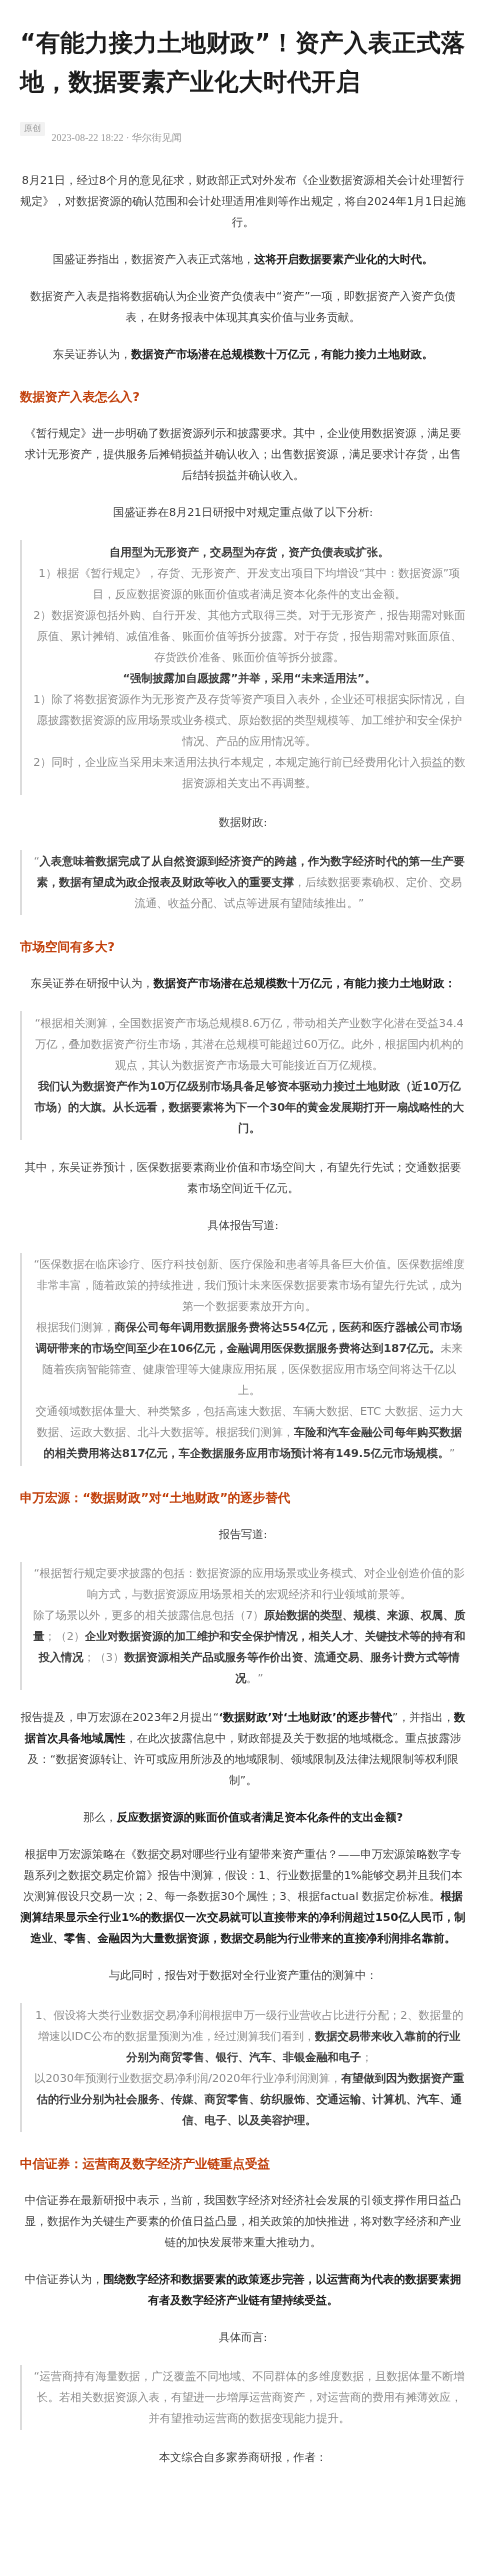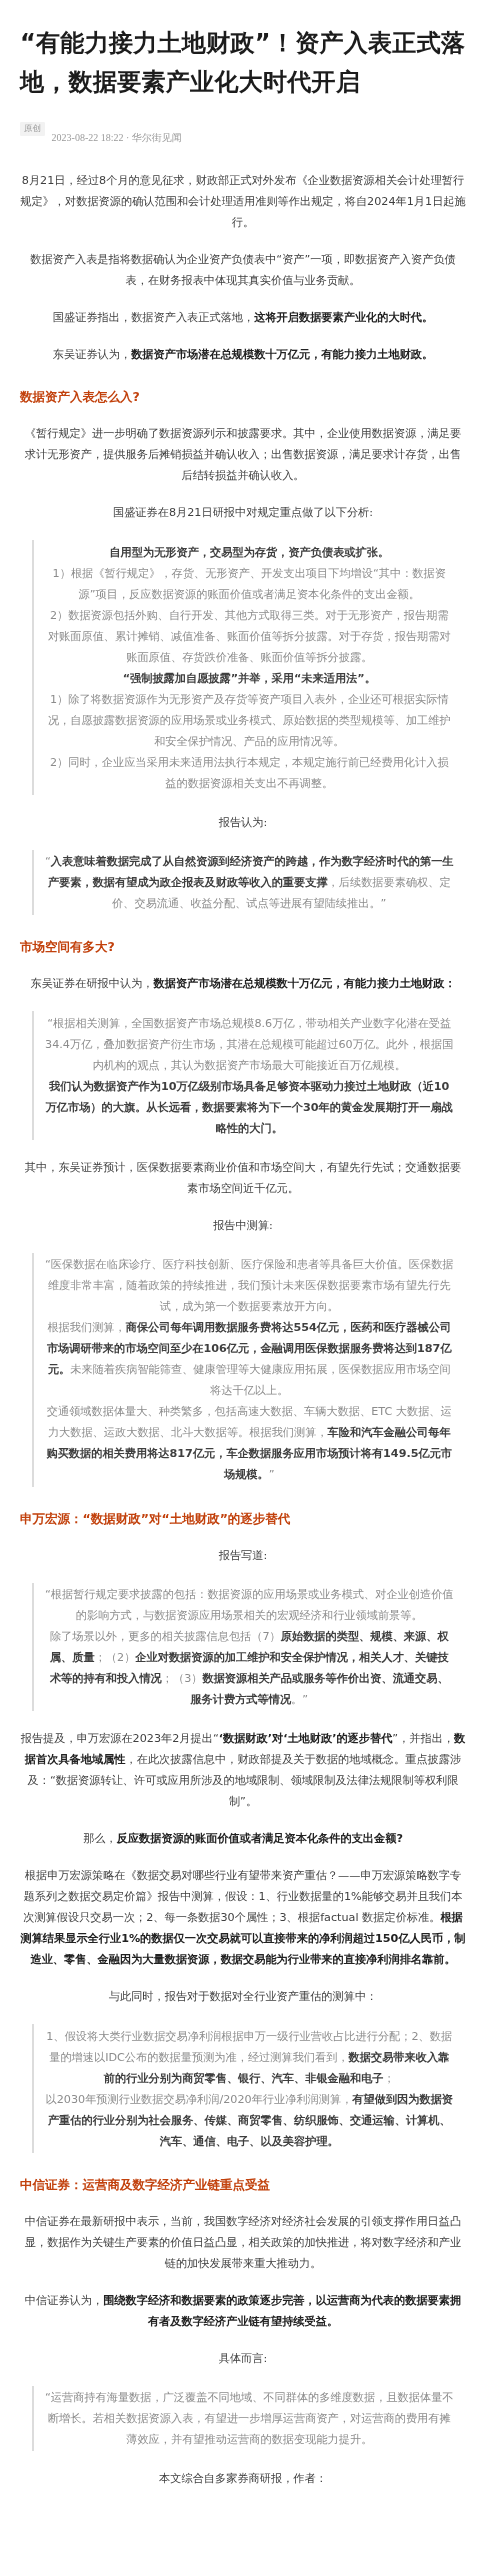--- a/index.html
+++ b/index.html
@@ -44,67 +44,67 @@
   }
   .article p strong, .article blockquote p strong { font-weight: 700; }
   .article p strong { color: #222222; }
   .article h2 {
     font-size: 12.5px;
     font-weight: 700;
     color: #c2410c;
     margin: 24px 0 17px 0;
   }
   .article blockquote {
-    margin: 17px 12px;
+    margin: 17px 0;
     padding: 1.3px 0 1.3px 10.5px;
     border-left: 2.6px solid #dcdcdc;
   }
   .article blockquote p {
     margin: 0;
     color: #8c8c8c;
   }
   .article blockquote p strong { color: #3f3f3f; }
 </style>
 </head>
 <body>
 
 <div class="page">
   <h1 class="title">“有能力接力土地财政”！资产入表正式落地，数据要素产业化大时代开启</h1>
   <div class="meta-row">
     <span class="origin-badge">原创</span>
     <span class="meta-text">2023-08-22 18:22 · 华尔街见闻</span>
   </div>
   <div class="article">
       <p><span>8月21日，经过8个月的意见征求，财政部正式对外发布《企业数据资源相关会计处理暂行规定》，对数据资源的确认范围和会计处理适用准则等作出规定，将自2024年1月1日起施行。</span></p>
+      <p><span>国盛证券指出，数据资产入表正式落地，</span><strong>这将开启数据要素产业化的大时代。</strong></p>
       <p><span>数据资产入表是指将数据确认为企业资产负债表中“资产”一项，即数据资产入资产负债表，在财务报表中体现其真实价值与业务贡献。</span></p>
-      <p><span>国盛证券指出，数据资产入表正式落地，</span><strong>这将开启数据要素产业化的大时代。</strong></p>
       <p><span>东吴证券认为，</span><strong>数据资产市场潜在总规模数十万亿元，有能力接力土地财政。</strong></p>
       <h2>数据资产入表怎么入?</h2>
       <p><span>《暂行规定》进一步明确了数据资源列示和披露要求。其中，企业使用数据资源，满足要求计无形资产，提供服务后摊销损益并确认收入；出售数据资源，满足要求计存货，出售后结转损益并确认收入。</span></p>
       <p><span>国盛证券在8月21日研报中对规定重点做了以下分析:</span></p>
       <blockquote>
         <p><strong>自用型为无形资产，交易型为存货，资产负债表或扩张。</strong></p>
         <p><span>1）根据《暂行规定》，存货、无形资产、开发支出项目下均增设“其中：数据资源”项目，反应数据资源的账面价值或者满足资本化条件的支出金额。</span></p>
         <p><span>2）数据资源包括外购、自行开发、其他方式取得三类。对于无形资产，报告期需对账面原值、累计摊销、减值准备、账面价值等拆分披露。对于存货，报告期需对账面原值、存货跌价准备、账面价值等拆分披露。</span></p>
         <p><strong>“强制披露加自愿披露”并举，采用“未来适用法”。</strong></p>
         <p><span>1）除了将数据资源作为无形资产及存货等资产项目入表外，企业还可根据实际情况，自愿披露数据资源的应用场景或业务模式、原始数据的类型规模等、加工维护和安全保护情况、产品的应用情况等。</span></p>
         <p><span>2）同时，企业应当采用未来适用法执行本规定，本规定施行前已经费用化计入损益的数据资源相关支出不再调整。</span></p>
       </blockquote>
-      <p><span>报告认为:</span></p>
+      <p><span>数据财政:</span></p>
       <blockquote>
         <p><span>“</span><strong>入表意味着数据完成了从自然资源到经济资产的跨越，作为数字经济时代的第一生产要素，数据有望成为政企报表及财政等收入的重要支撑</strong><span>，后续数据要素确权、定价、交易流通、收益分配、试点等进展有望陆续推出。”</span></p>
       </blockquote>
       <h2>市场空间有多大?</h2>
       <p><span>东吴证券在研报中认为，</span><strong>数据资产市场潜在总规模数十万亿元，有能力接力土地财政：</strong></p>
       <blockquote>
         <p><span>“根据相关测算，全国数据资产市场总规模8.6万亿，带动相关产业数字化潜在受益34.4万亿，叠加数据资产衍生市场，其潜在总规模可能超过60万亿。此外，根据国内机构的观点，其认为数据资产市场最大可能接近百万亿规模。</span></p>
         <p><strong>我们认为数据资产作为10万亿级别市场具备足够资本驱动力接过土地财政（近10万亿市场）的大旗。从长远看，数据要素将为下一个30年的黄金发展期打开一扇战略性的大门。</strong></p>
       </blockquote>
       <p><span>其中，东吴证券预计，医保数据要素商业价值和市场空间大，有望先行先试；交通数据要素市场空间近千亿元。</span></p>
-      <p><span>报告中测算:</span></p>
+      <p><span>具体报告写道:</span></p>
       <blockquote>
         <p><span>“医保数据在临床诊疗、医疗科技创新、医疗保险和患者等具备巨大价值。医保数据维度非常丰富，随着政策的持续推进，我们预计未来医保数据要素市场有望先行先试，成为第一个数据要素放开方向。</span></p>
         <p><span>根据我们测算，</span><strong>商保公司每年调用数据服务费将达554亿元，医药和医疗器械公司市场调研带来的市场空间至少在106亿元，金融调用医保数据服务费将达到187亿元。</strong><span>未来随着疾病智能筛查、健康管理等大健康应用拓展，医保数据应用市场空间将达千亿以上。</span></p>
         <p><span>交通领域数据体量大、种类繁多，包括高速大数据、车辆大数据、ETC 大数据、运力大数据、运政大数据、北斗大数据等。根据我们测算，</span><strong>车险和汽车金融公司每年购买数据的相关费用将达817亿元，车企数据服务应用市场预计将有149.5亿元市场规模。</strong><span>”</span></p>
       </blockquote>
       <h2>申万宏源：“数据财政”对“土地财政”的逐步替代</h2>
       <p><span>报告写道:</span></p>
       <blockquote>
         <p><span>“根据暂行规定要求披露的包括：数据资源的应用场景或业务模式、对企业创造价值的影响方式，与数据资源应用场景相关的宏观经济和行业领域前景等。</span></p>
         <p><span>除了场景以外，更多的相关披露信息包括（7）</span><strong>原始数据的类型、规模、来源、权属、质量</strong><span>；（2）</span><strong>企业对数据资源的加工维护和安全保护情况，相关人才、关键技术等的持有和投入情况</strong><span>；（3）</span><strong>数据资源相关产品或服务等作价出资、流通交易、服务计费方式等情况</strong><span>。”</span></p>

